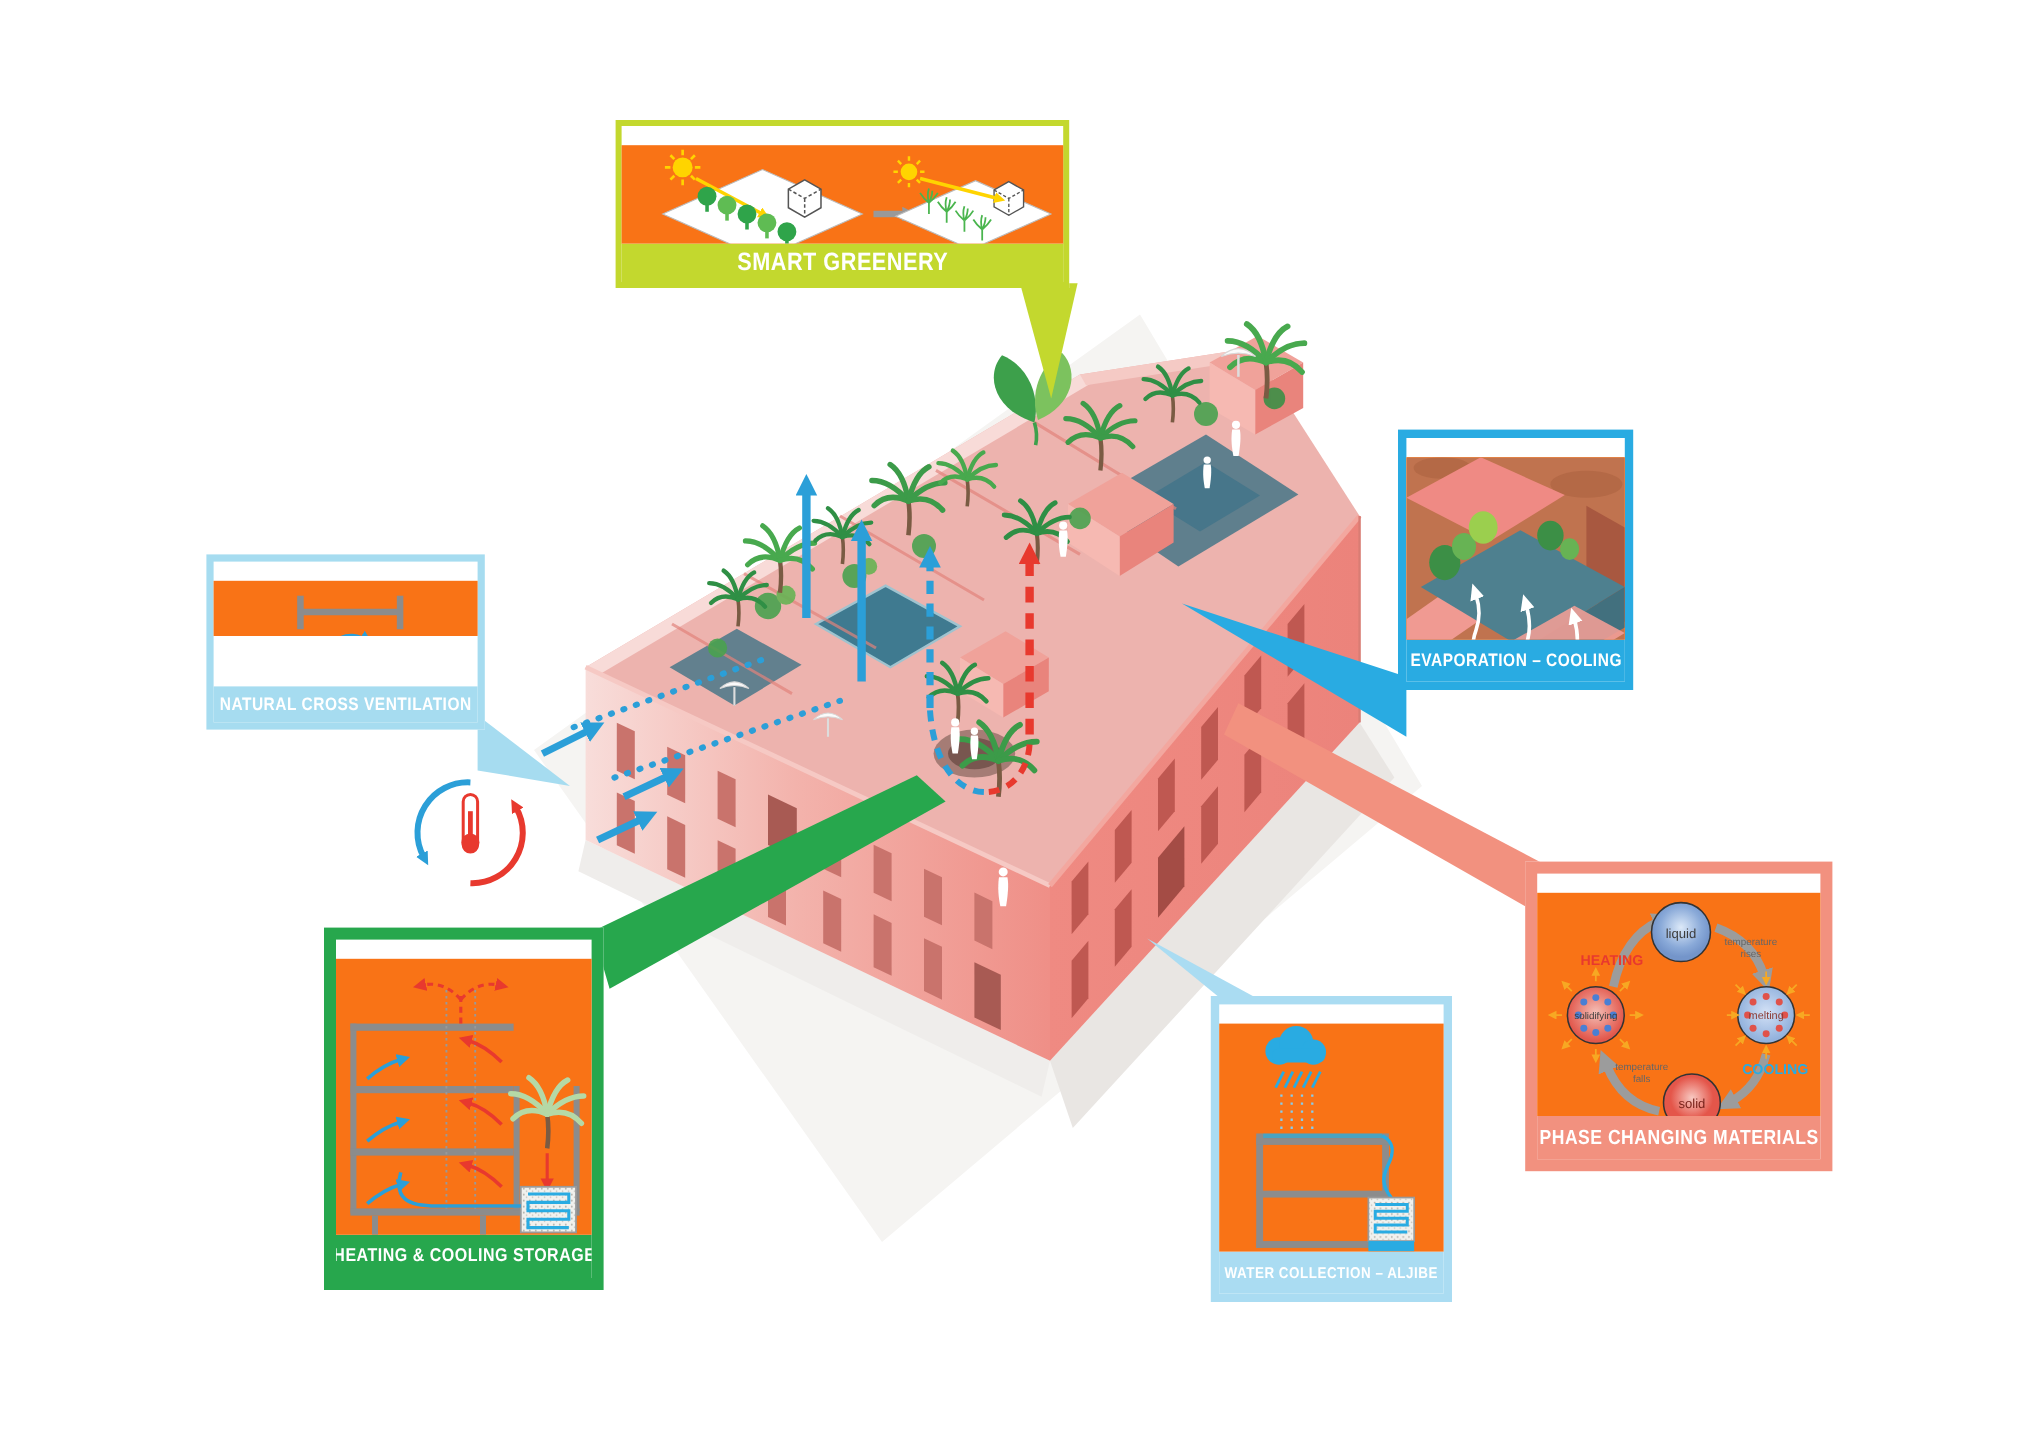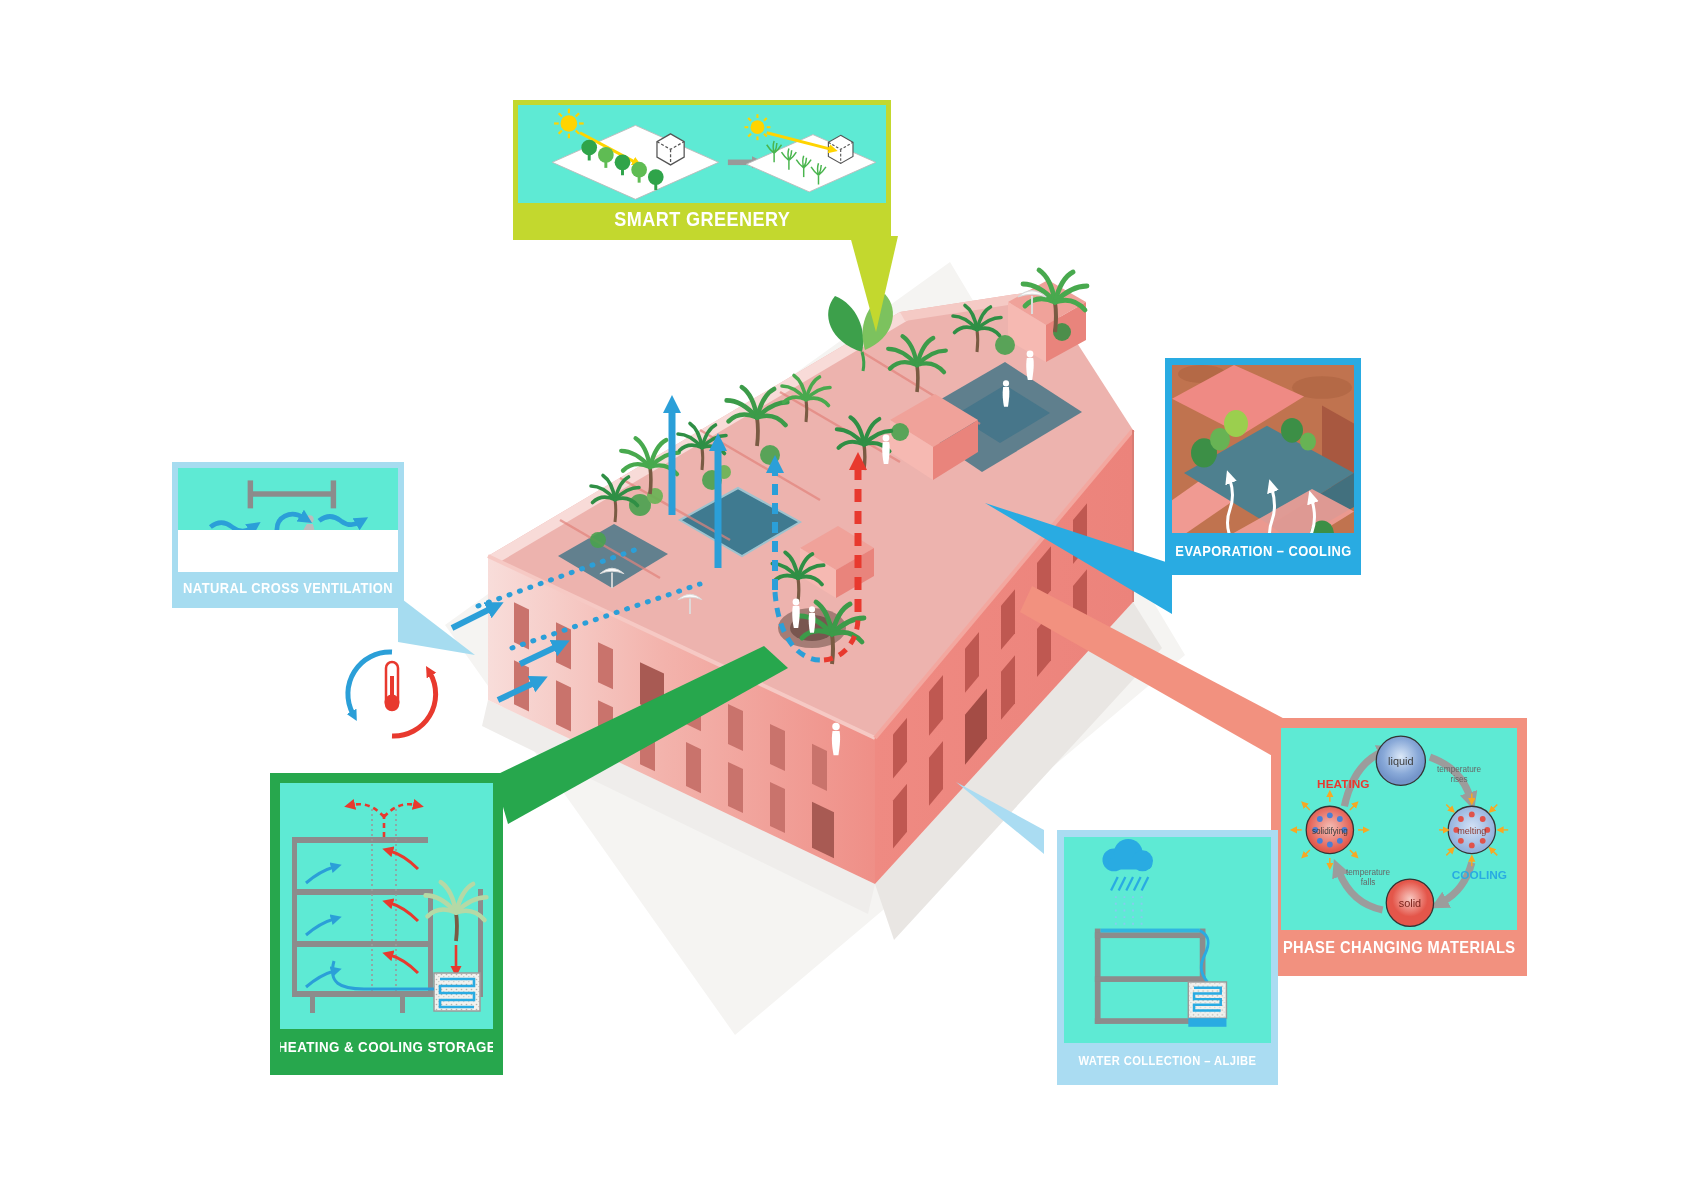--- a/index.html
+++ b/index.html
@@ -1,35 +1,35 @@
 <!DOCTYPE html>
 <html style="--lime: #c3d82e; --lightblue: #a6dcf0; --blue: #29abe2; --salmon: #f2917f; --green: #27a74d; --waterblue: #aadcf2; --arrowblue: #2b9fd8; --arrowred: #e8392e; --sun: #ffd400; --graysteel: #8c8c8c;"><head>
 <meta charset="utf-8">
 <style>
   html,body{margin:0;padding:0;background:#fff;}
   #canvas{position:relative;width:1697px;height:1200px;background:#fff;overflow:hidden;
           font-family:"Liberation Sans",sans-serif;}
   #scene{position:absolute;left:0;top:0;}
   .box{position:absolute;box-sizing:border-box;background:#fff;display:flex;flex-direction:column;justify-content:space-between;}
-  .box .art{flex:1;position:relative;overflow:hidden;background:#5eead4;}
+  .box .art{flex:1;position:relative;overflow:hidden;background:#f97316;margin-top:16px;}
   .box .band{display:flex;align-items:center;justify-content:center;overflow:hidden;}
   .band span{color:#fff;font-weight:bold;white-space:nowrap;transform:scaleX(.86);letter-spacing:.5px;}
   #sg-box{left:513px;top:100px;width:378px;height:140px;border:5px solid var(--lime);}
   #sg-box .band{height:32px;background:var(--lime);}
   #sg-box .band span{font-size:21px;}
   #ncv-box{left:172px;top:462px;width:232px;height:146px;border:6px solid var(--lightblue);gap:42px;}
   #ncv-box .band{height:30px;background:var(--lightblue);}
   #ncv-box .band span{font-size:15px;}
   #evap-box{left:1165px;top:358px;width:196px;height:217px;border:7px solid var(--blue);}
   #evap-box .band{height:35px;background:var(--blue);}
   #evap-box .band span{font-size:15px;}
   #pcm-box{left:1271px;top:718px;width:256px;height:258px;border:10px solid var(--salmon);}
   #pcm-box .band{height:36px;background:var(--salmon);}
   #pcm-box .band span{font-size:17px;}
-  #wc-box{left:1057px;top:830px;width:221px;height:255px;border:7px solid var(--waterblue);}
+  #wc-box{left:1009px;top:830px;width:201px;height:255px;border:7px solid var(--waterblue);}
   #wc-box .band{height:35px;background:var(--waterblue);}
   #wc-box .band span{font-size:13px;}
   #hc-box{left:270px;top:773px;width:233px;height:302px;border:10px solid var(--green);}
   #hc-box .band{height:36px;background:var(--green);}
   #hc-box .band span{font-size:15.5px;}
   svg text{font-family:"Liberation Sans",sans-serif;}
 </style>
 </head>
 <body>
 

